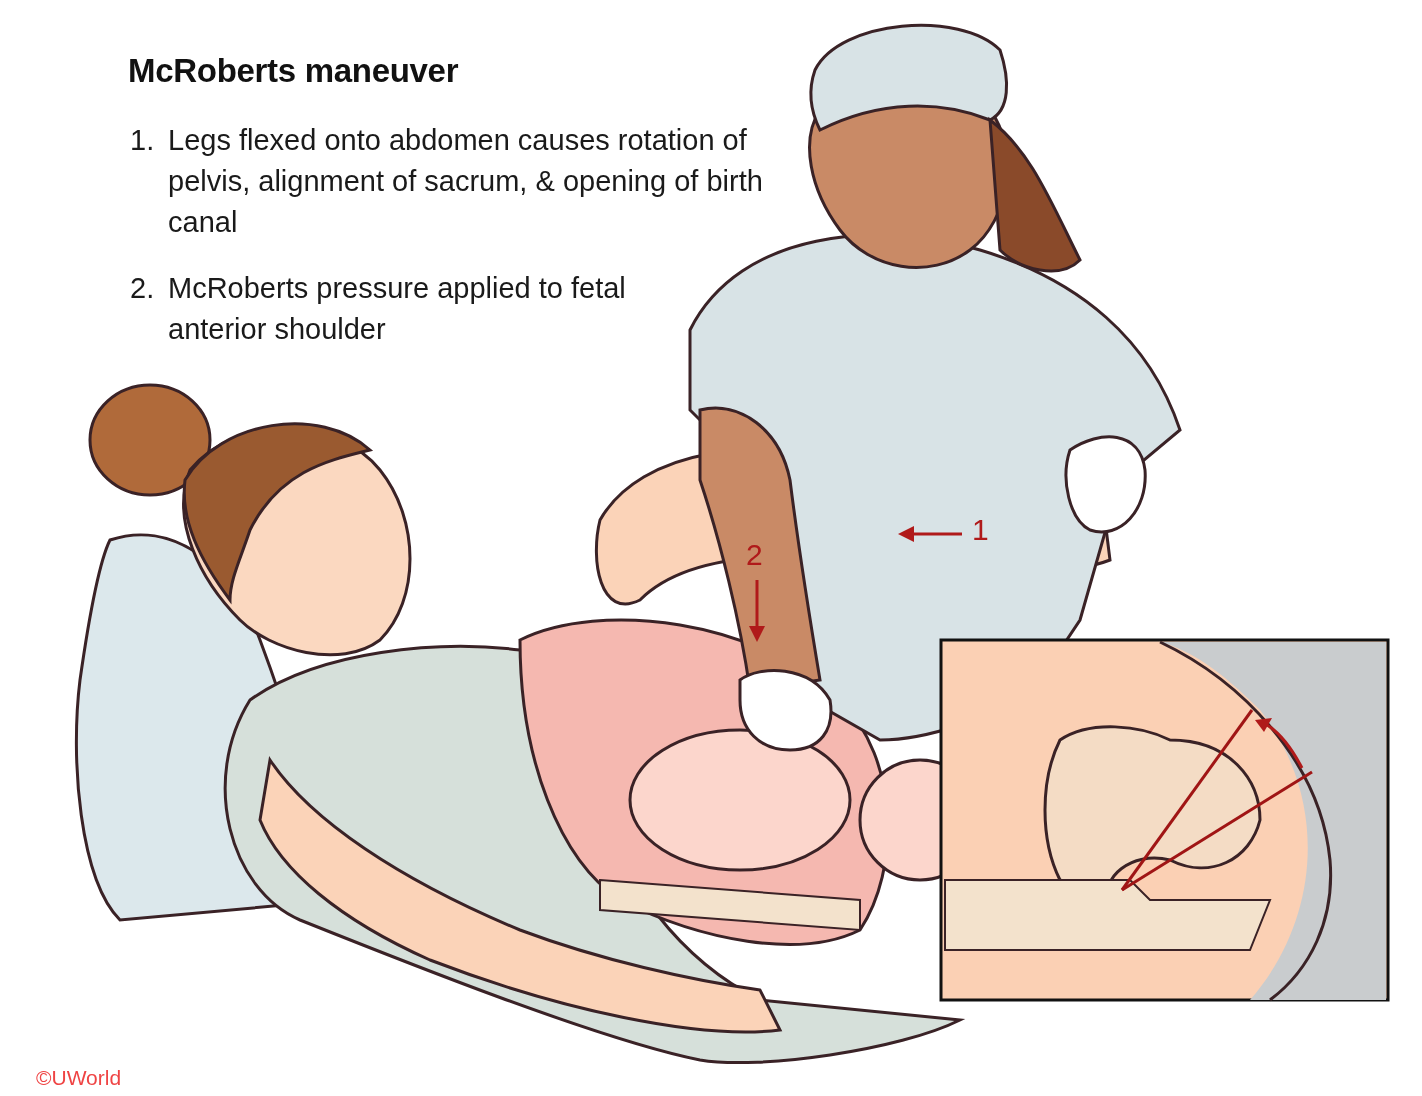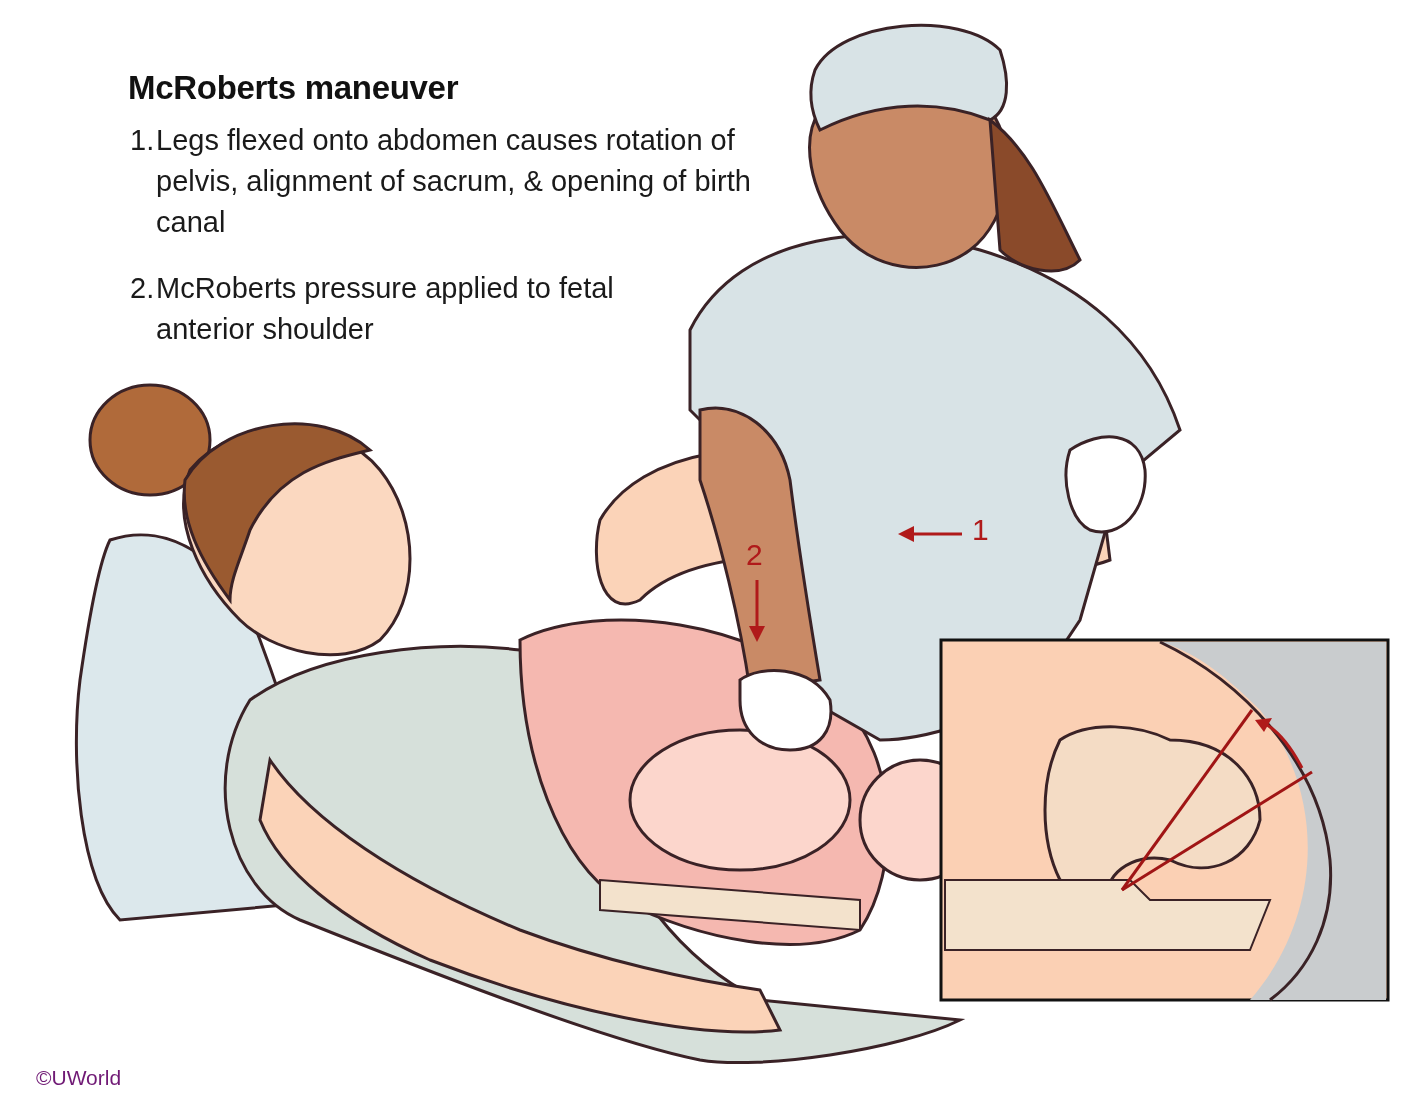--- a/index.html
+++ b/index.html
@@ -1,24 +1,24 @@
 <!DOCTYPE html>
 <html><head>
 <meta charset="utf-8">
 <style>
   html, body { margin:0; padding:0; background:#ffffff; }
   body { width:1422px; height:1096px; position:relative; overflow:hidden;
          font-family:"Liberation Sans", sans-serif; }
-  .title { position:absolute; left:128px; top:69px; font-size:33px; font-weight:bold; color:#111; letter-spacing:-0.3px; }
+  .title { position:absolute; left:128px; top:52px; font-size:33px; font-weight:bold; color:#111; letter-spacing:-0.3px; }
   .step { position:absolute; left:130px; font-size:29px; color:#1a1a1a; line-height:41px; }
   .step .num { position:absolute; left:0; top:0; }
-  .step .txt { display:block; margin-left:26px; }
+  .step .txt { display:block; margin-left:38px; }
   #step1 { top:120px; width:640px; }
   #step2 { top:268px; width:560px; }
-  .copyright { position:absolute; left:36px; top:1066px; font-size:21px; color:#701a75; }
+  .copyright { position:absolute; left:36px; top:1066px; font-size:21px; color:#ef4444; }
   svg.art { position:absolute; left:0; top:0; }
   .lbl { position:absolute; color:#b01a1a; font-size:30px; }
 </style>
 </head>
 <body>
 
 <svg class="art" width="1422" height="1096">
 
   <path d="M110,540 C170,520 230,560 260,640 C290,720 320,820 340,900 L120,920 C80,880 70,760 80,680 C90,610 100,560 110,540 Z" fill="#dce8ec" stroke="#3a2226" stroke-width="3"></path>
 

